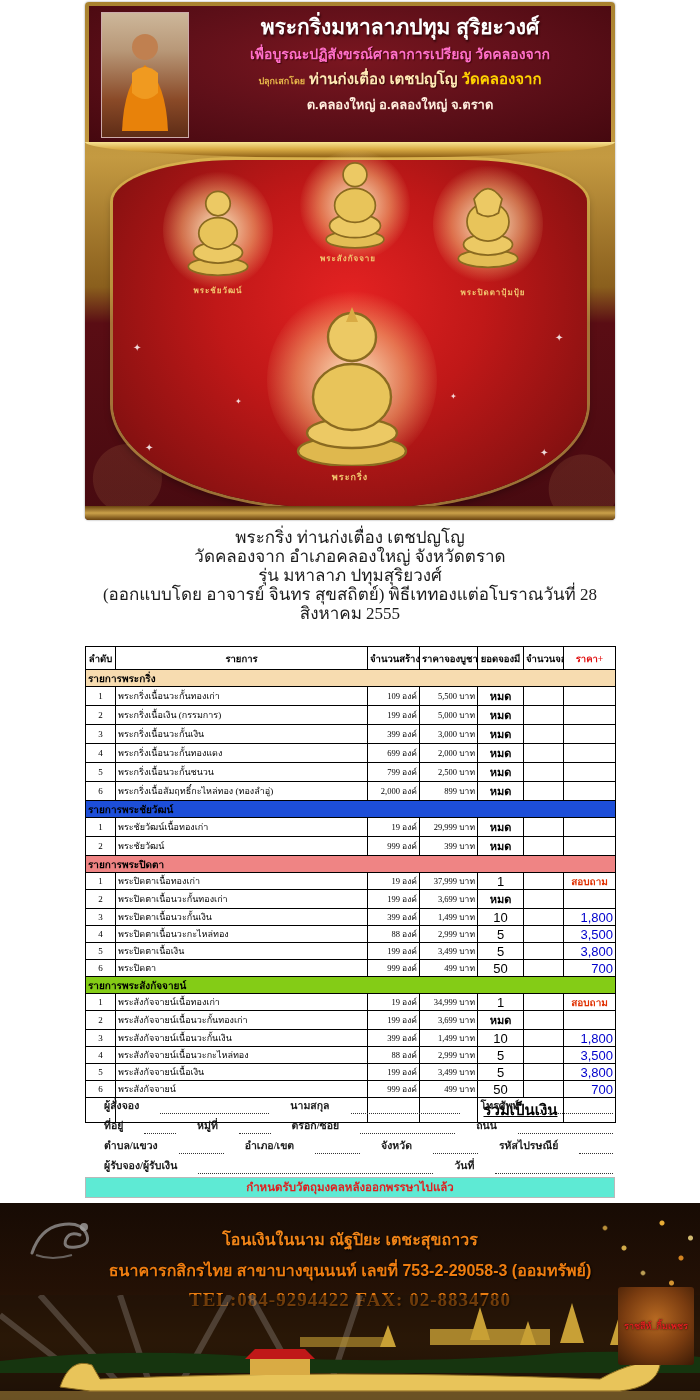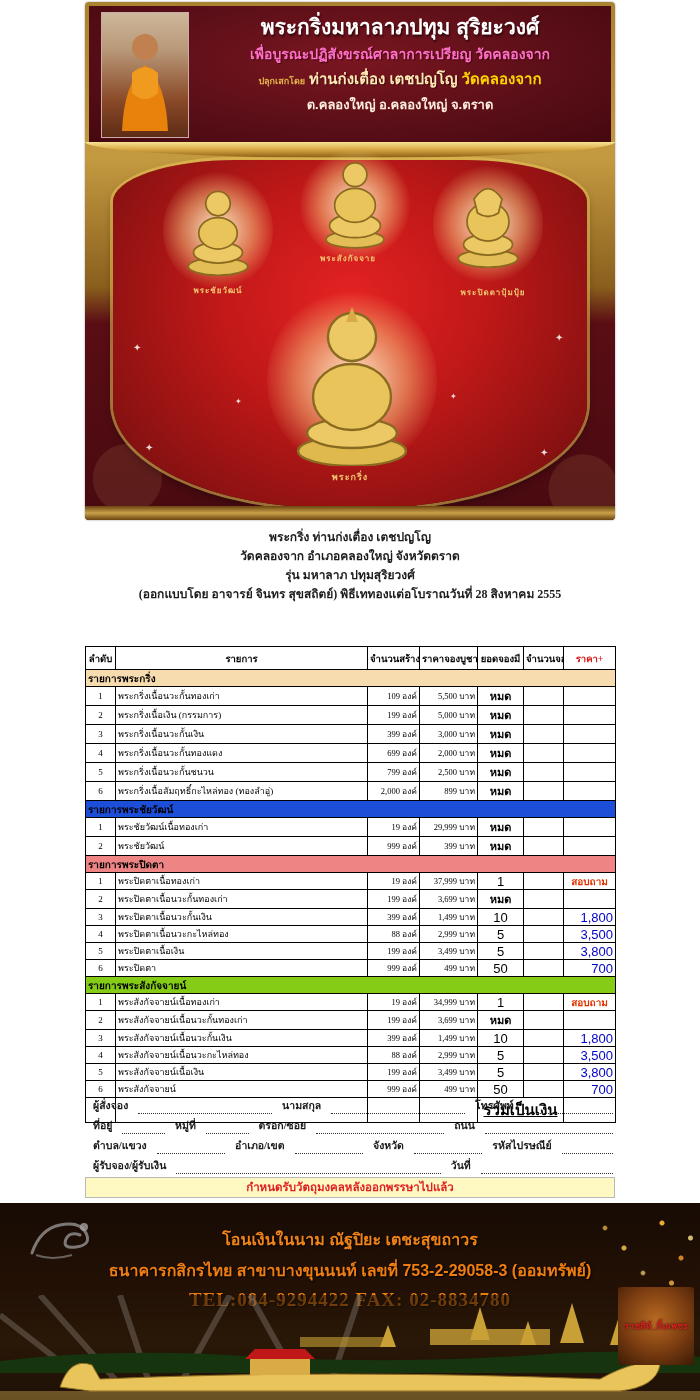--- a/index.html
+++ b/index.html
@@ -41,21 +41,21 @@
     background:radial-gradient(circle,rgba(255,244,205,.95) 0%,rgba(255,220,140,.45) 45%,transparent 72%);}
   .amu{position:absolute;}
   .amu-label{position:absolute;font-size:8px;color:#f2c870;font-weight:bold;text-align:center;
     font-family:"Liberation Serif",serif;letter-spacing:1px;}
   .sparkle{position:absolute;color:#fff;font-size:10px;opacity:.85;}
   .banner-foot{position:absolute;left:0;bottom:0;width:530px;height:14px;
     background:linear-gradient(180deg,#6a4410,#caa14a 50%,#6a4410);}
 
   
   .desc{position:absolute;left:85px;top:528px;width:530px;text-align:center;color:#1c1c1c;}
-  .desc div{font-size:12px;font-weight:bold;line-height:19px;}
+  .desc div{font-size:17px;font-weight:normal;line-height:19px;}
 
   
   table.order{position:absolute;left:85px;top:646px;width:530px;border-collapse:collapse;
     table-layout:fixed;font-family:"Liberation Serif",serif;}
   table.order td,table.order th{border:1px solid #000;padding:0 2px;overflow:hidden;white-space:nowrap;}
   table.order th{font-size:9.5px;font-weight:bold;text-align:center;height:22px;background:#fff;}
   th.h-extra{color:#e01010;font-size:11px;}
   .sec-row td{font-size:10px;font-weight:bold;height:16px;padding-left:3px;}
   .sec-wheat td{background:#f7dcb0;}
   .sec-blue td{background:#1d4ed8;}
@@ -68,25 +68,25 @@
   td.c-soldout{text-align:center;font-size:11px;font-weight:bold;font-family:"Liberation Sans",sans-serif;}
   td.c-num{text-align:center;font-size:13px;font-family:"Liberation Sans",sans-serif;}
   td.c-order{background:#fff;}
   td.c-ask{color:#e03000;font-weight:bold;font-size:10px;text-align:center;font-family:"Liberation Sans",sans-serif;}
   td.c-extra-price{color:#0000cc;font-size:13px;text-align:right;padding-right:4px;font-family:"Liberation Sans",sans-serif;}
   td.c-total-label{text-align:center;font-size:15px;font-weight:bold;height:18px;text-decoration:underline;}
 
   
   .formlines{position:absolute;left:85px;top:1094px;width:530px;font-size:10.5px;color:#1a1a1a;font-weight:bold;}
   .fline{display:flex;align-items:flex-end;height:20px;}
-  .fline .lbl{flex:0 0 auto;padding:0 8px;}
+  .fline .lbl{flex:0 0 auto;padding:0 19px;}
   .fline .dots{border-bottom:1.2px dotted #333;height:13px;margin:0 2px;}
 
   
-  .notice{position:absolute;left:85px;top:1177px;width:528px;height:19px;background:#fef9c3;
+  .notice{position:absolute;left:85px;top:1177px;width:528px;height:19px;background:#5eead4;
     border:1px solid #b9b9b9;text-align:center;color:#e02020;font-weight:bold;font-size:11.5px;
     line-height:19px;font-family:"Liberation Sans",sans-serif;}
 
   
   .footer{position:absolute;left:0;top:1203px;width:700px;height:197px;overflow:hidden;
     background:linear-gradient(180deg,#170b04 0%,#241105 45%,#3a2008 70%,#1a0e05 100%);}
   .fire{position:absolute;right:0;top:0;width:190px;height:100px;
     background-image:radial-gradient(circle at 80% 20%,rgba(255,190,60,.9) 0 2px,transparent 3px),
       radial-gradient(circle at 60% 45%,rgba(255,210,90,.8) 0 2px,transparent 3px),
       radial-gradient(circle at 90% 55%,rgba(255,160,40,.8) 0 2px,transparent 3px),

